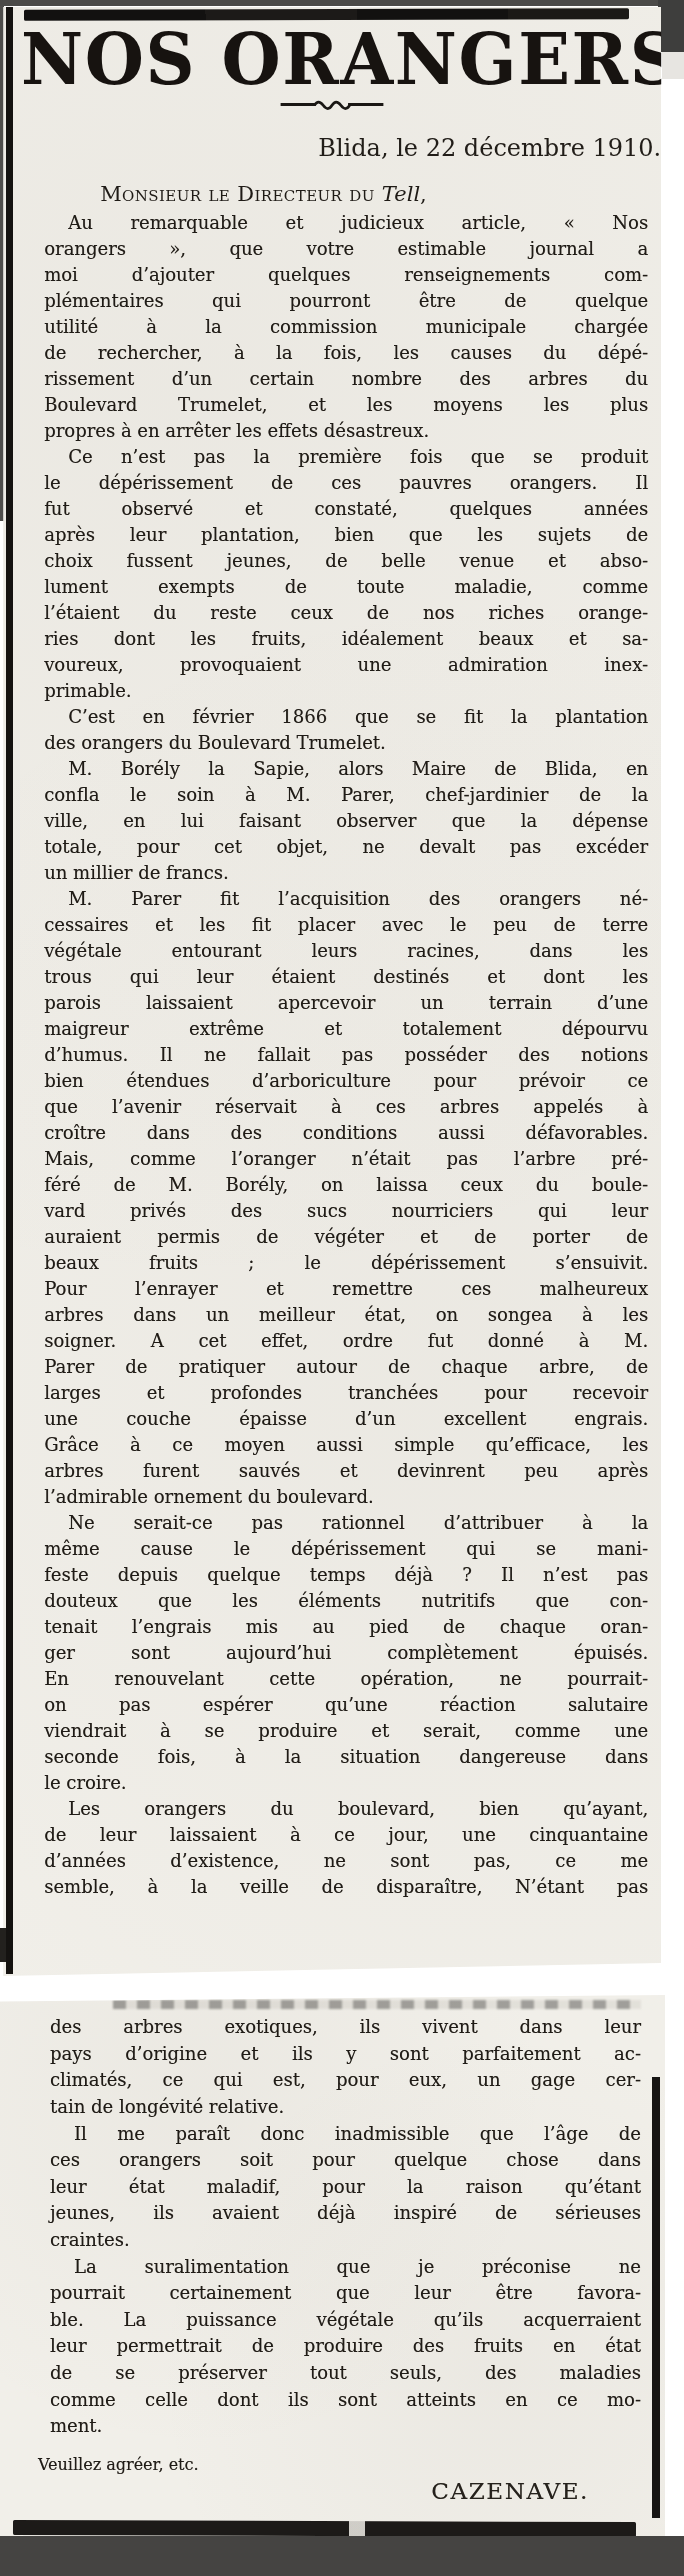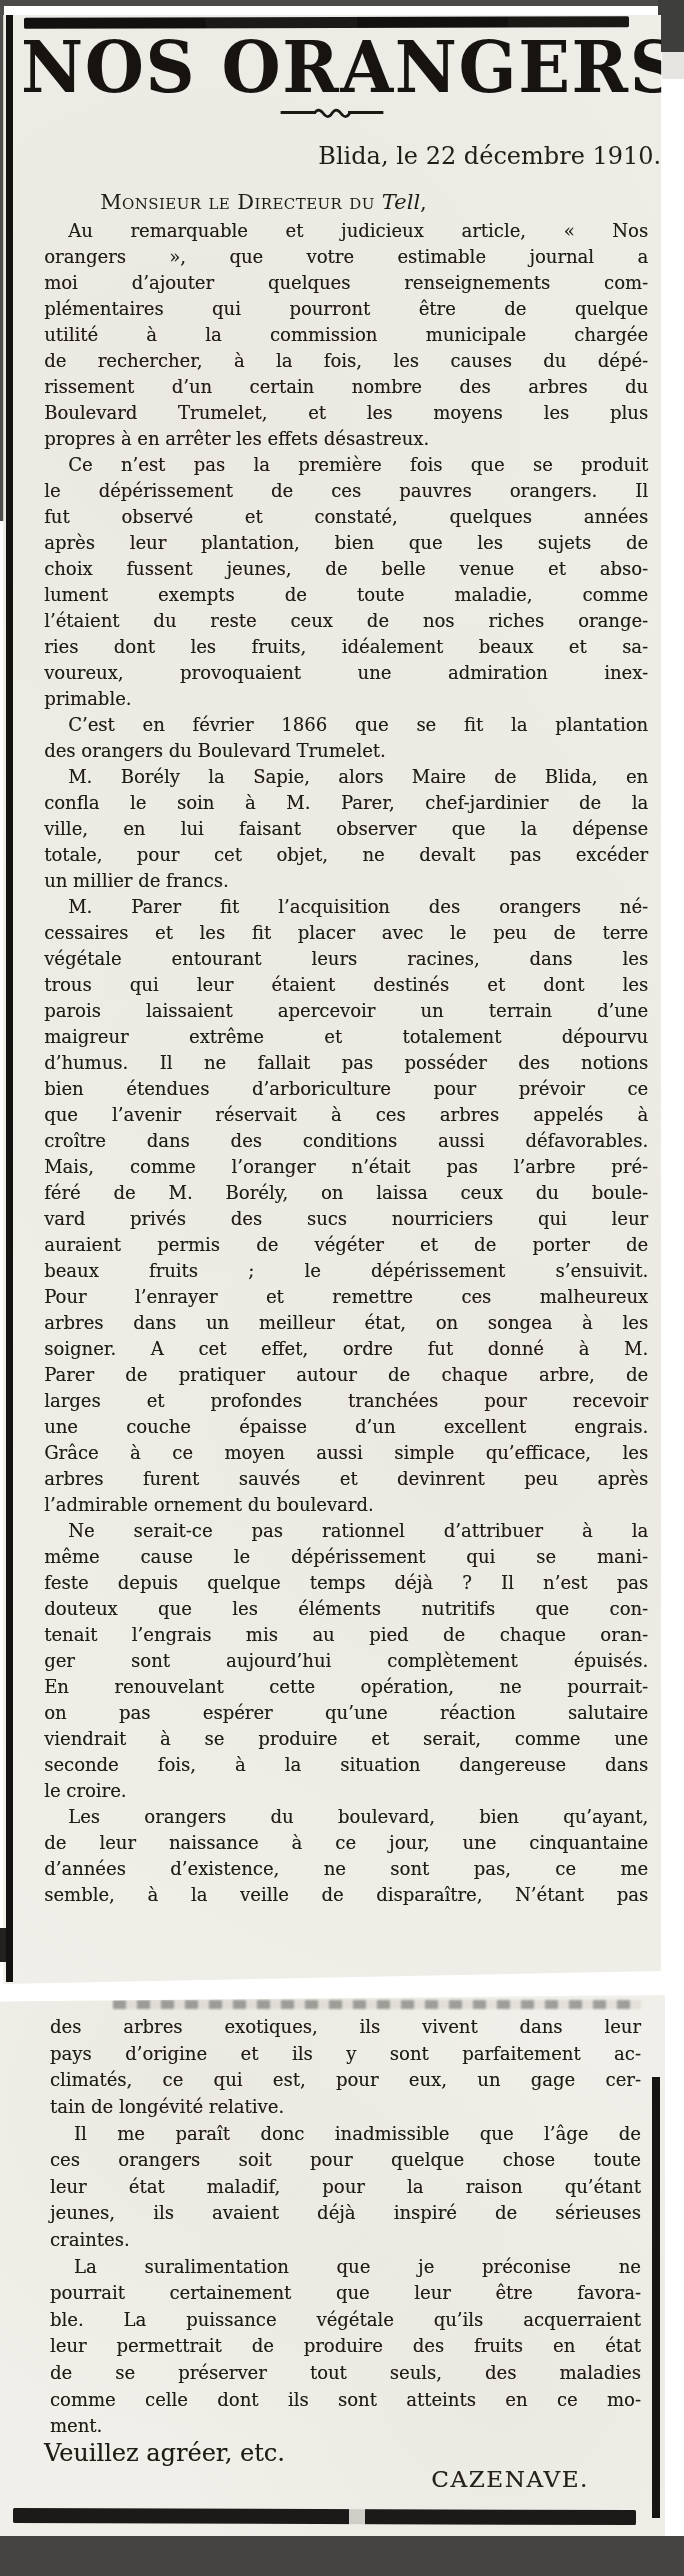--- a/index.html
+++ b/index.html
@@ -15,21 +15,21 @@
   .left-mark{position:absolute;left:0;top:1928px;width:5.6px;height:34px;background:#23211e;}
   .backdrop-bottom{position:absolute;left:0;top:2536px;width:684px;height:40px;background:#454442;}
 
   
   .piece{
     position:absolute;background:#f1efe9;
     background-image:
       radial-gradient(circle at 30% 20%, rgba(120,110,95,0.05), transparent 55%),
       radial-gradient(circle at 75% 70%, rgba(120,110,95,0.05), transparent 55%);
   }
-  .piece1{left:3.2px;top:15px;width:658px;height:1969px;
+  .piece1{left:3.2px;top:7px;width:658px;height:1969px;
     clip-path:polygon(0 0,100% 0,100% calc(100% - 13px),0 100%);}
   .piece2{left:0;top:1995px;width:665px;height:541px;
     clip-path:polygon(0 6.4px,100% 0,100% 100%,0 100%);}
 
   .rule-left{position:absolute;left:3.2px;top:0;width:6.4px;height:1967px;background:#141210;}
   .rule-right{position:absolute;left:652px;top:82px;width:8px;height:441px;background:#171513;}
   .topbar{position:absolute;left:21px;top:1.6px;width:605px;height:10.5px;background:
     linear-gradient(90deg,#121110 0 30%,#1c1a18 30% 55%,#121110 55% 80%,#1b1916 80% 100%);
     border-radius:1.6px;transform:rotate(-0.15deg);}
   .bottombar{margin:16px 29px 0 13px;height:15.3px;border-radius:1.6px;background:
@@ -52,22 +52,22 @@
   
   .body{font-size:18px;line-height:26px;
     text-shadow:0.2px 0.2px 0.5px rgba(35,28,20,0.45);margin-left:14px;}
   .piece1 .body{margin-top:4px;padding:0 13px 0 27px;}
   .piece2 .body{margin-top:4.8px;padding:0 24px 0 36px;line-height:26.6px;}
   .line{text-align:justify;text-align-last:justify;}
   .line.endline{text-align-last:left;}
   .line.indent{text-indent:24px;}
   .smudge{margin:4.8px 24px 0 113px;height:9.7px;filter:blur(0.8px);opacity:.5;background:
     repeating-linear-gradient(90deg,rgba(40,38,35,.8) 0 13px,rgba(130,125,118,.25) 13px 24px);}
-  .closing{padding:0 20px;font-size:24px;line-height:26.6px;text-indent:24px;
-    text-shadow:0.2px 0.2px 0.5px rgba(35,28,20,0.45);}
+  .closing{padding:0 14px;font-size:16px;line-height:26.6px;text-indent:24px;
+    text-shadow:0.2px 0.2px 0.5px rgba(35,28,20,0.45);margin-top:12px;}
   .signature{padding-right:76px;text-align:right;font-size:23px;line-height:26.6px;
     letter-spacing:1.6px;color:#25211c;text-shadow:0.2px 0.2px 0.5px rgba(35,28,20,0.45);margin-left:16px;}
 </style>
 </head>
 <body>
 
 <div>
 
   <div class="backdrop-top"></div>
   <div class="backdrop-topright"></div>
@@ -144,36 +144,36 @@
         <div class="line">feste depuis quelque temps déjà ? Il n’est pas</div>
         <div class="line">douteux que les éléments nutritifs que con-</div>
         <div class="line">tenait l’engrais mis au pied de chaque oran-</div>
         <div class="line">ger sont aujourd’hui complètement épuisés.</div>
         <div class="line">En renouvelant cette opération, ne pourrait-</div>
         <div class="line">on pas espérer qu’une réaction salutaire</div>
         <div class="line">viendrait à se produire et serait, comme une</div>
         <div class="line">seconde fois, à la situation dangereuse dans</div>
         <div class="line endline">le croire.</div>
         <div class="line indent">Les orangers du boulevard, bien qu’ayant,</div>
-        <div class="line">de leur naissance à ce jour, une cinquantaine</div>
+        <div class="line">de leur laissaient à ce jour, une cinquantaine</div>
         <div class="line">d’années d’existence, ne sont pas, ce me</div>
         <div class="line">semble, à la veille de disparaître, N’étant pas</div>
       </div>
     <div class="rule-left"></div>
   </div>
 
   <div class="piece piece2">
     <div class="smudge"></div>
     <div class="body">
         <div class="line">des arbres exotiques, ils vivent dans leur</div>
         <div class="line">pays d’origine et ils y sont parfaitement ac-</div>
         <div class="line">climatés, ce qui est, pour eux, un gage cer-</div>
         <div class="line endline">tain de longévité relative.</div>
         <div class="line indent">Il me paraît donc inadmissible que l’âge de</div>
-        <div class="line">ces orangers soit pour quelque chose toute</div>
+        <div class="line">ces orangers soit pour quelque chose dans</div>
         <div class="line">leur état maladif, pour la raison qu’étant</div>
         <div class="line">jeunes, ils avaient déjà inspiré de sérieuses</div>
         <div class="line endline">craintes.</div>
         <div class="line indent">La suralimentation que je préconise ne</div>
         <div class="line">pourrait certainement que leur être favora-</div>
         <div class="line">ble. La puissance végétale qu’ils acquerraient</div>
         <div class="line">leur permettrait de produire des fruits en état</div>
         <div class="line">de se préserver tout seuls, des maladies</div>
         <div class="line">comme celle dont ils sont atteints en ce mo-</div>
         <div class="line endline">ment.</div>

